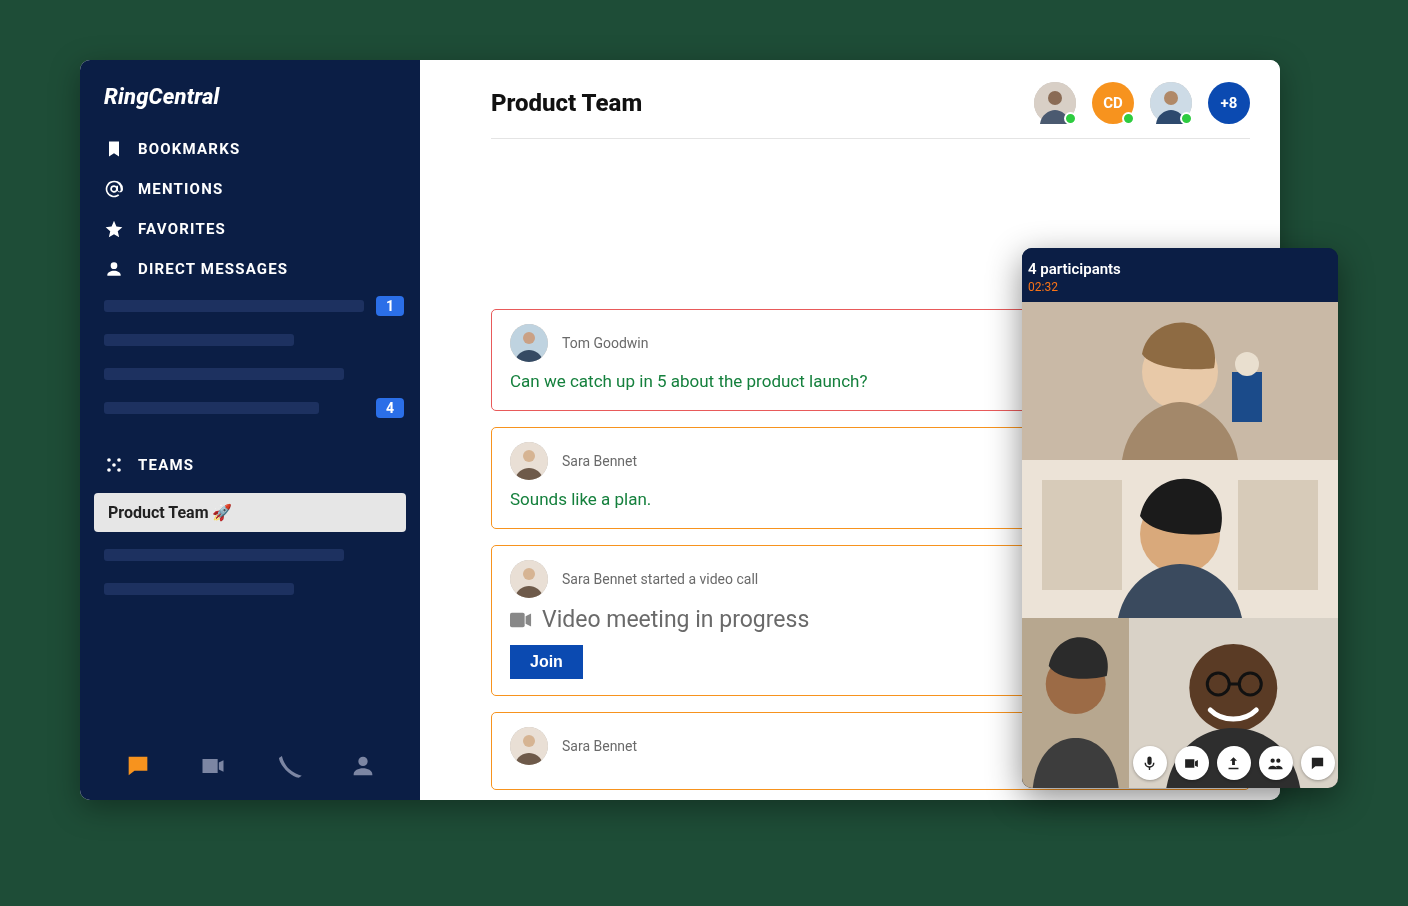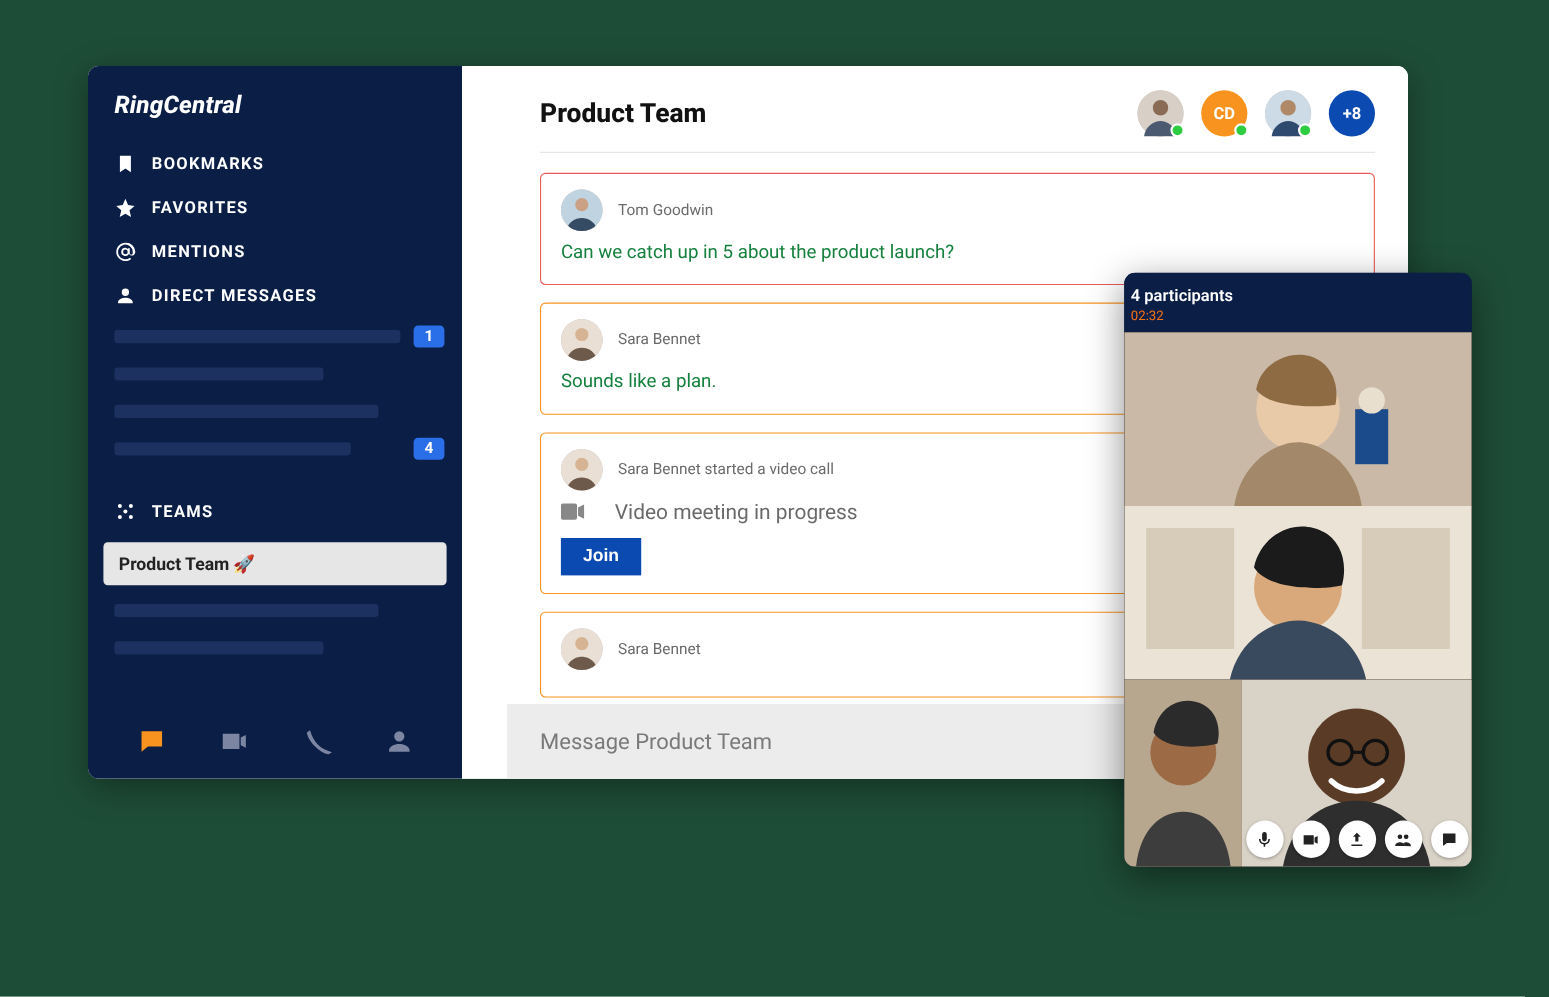--- a/index.html
+++ b/index.html
@@ -9,21 +9,21 @@
     width: 1408px;
     height: 906px;
     position: relative;
     overflow: hidden;
   }
   .app-window {
     position: absolute;
     left: 80px;
     top: 60px;
     width: 1200px;
-    height: 648px;
+    height: 740px;
     background: #fff;
     border-radius: 10px;
     box-shadow: 0 8px 30px rgba(0,0,0,0.35);
     display: flex;
     overflow: hidden;
   }
   
   .sidebar {
     width: 340px;
     background: #0b1e45;
@@ -147,20 +147,21 @@
   .avatar svg { width:100%; height:100%; }
   .divider { height:1px; background:#e4e4e4; margin:0 30px; }
 
   .messages {
     flex: 1;
     overflow-y: auto;
     padding: 18px 30px 10px 30px;
     display: flex;
     flex-direction: column;
     gap: 16px;
+    justify-content: flex-end;
   }
   .msg-card {
     border: 1.5px solid;
     border-radius: 5px;
     padding: 14px 18px 16px 18px;
     background: #fff;
   }
   .msg-card.red { border-color: #e85a5a; }
   .msg-card.orange { border-color: #f7931e; }
   .msg-head {
@@ -172,22 +173,22 @@
   .msg-avatar {
     width: 38px; height: 38px; border-radius: 50%;
     background: #c8c2bc;
     display:flex; align-items:center; justify-content:center;
     overflow:hidden;
   }
   .msg-avatar svg { width:100%; height:100%; }
   .msg-author { font-size: 14px; color: #6a6a6a; }
   .msg-body { font-size: 17px; color: #15803d; line-height: 1.4; }
   .video-row {
-    display:flex; align-items:center; gap:27px;
-    color:#6a6a6a; font-size:19px; margin-bottom:12px;
+    display:flex; align-items:center; gap:10px;
+    color:#6a6a6a; font-size:23px; margin-bottom:12px;
   }
   .video-row svg { fill:#888; }
   .join-btn {
     background:#0b4ab1; color:#fff; border:none;
     padding:8px 20px; font-size:16px; font-weight:700;
     cursor:pointer;
   }
 
   .composer {
     background:#ececec;
@@ -260,33 +261,33 @@
         <svg viewBox="0 0 24 24">
             <path d="M6 3h12v18l-6-4-6 4z"></path>
           </svg>
       </span>
       <span>BOOKMARKS</span>
     </div>
 
     <div class="nav-item">
       <span class="icon">
         <svg viewBox="0 0 24 24">
+            <path d="M12 2a10 10 0 1 0 6.3 17.8l-1.3-1.5A8 8 0 1 1 20 12v1.2c0 1-.7 1.8-1.6 1.8-.9 0-1.6-.8-1.6-1.8V8h-2v.9A4.5 4.5 0 0 0 12 7.5 4.5 4.5 0 1 0 16 14c.6 1.2 1.8 2 3.2 2 2 0 3.6-1.7 3.6-3.8V12A10 10 0 0 0 12 2zm0 12.5A2.5 2.5 0 1 1 14.5 12 2.5 2.5 0 0 1 12 14.5z"></path>
+          </svg>
+      </span>
+      <span>MENTIONS</span>
+    </div>
+
+    <div class="nav-item">
+      <span class="icon">
+        <svg viewBox="0 0 24 24">
             <path d="M12 2l2.9 6.9L22 9.8l-5.5 4.8L18.2 22 12 18.3 5.8 22l1.7-7.4L2 9.8l7.1-.9z"></path>
           </svg>
       </span>
       <span>FAVORITES</span>
-    </div>
-
-    <div class="nav-item">
-      <span class="icon">
-        <svg viewBox="0 0 24 24">
-            <path d="M12 2a10 10 0 1 0 6.3 17.8l-1.3-1.5A8 8 0 1 1 20 12v1.2c0 1-.7 1.8-1.6 1.8-.9 0-1.6-.8-1.6-1.8V8h-2v.9A4.5 4.5 0 0 0 12 7.5 4.5 4.5 0 1 0 16 14c.6 1.2 1.8 2 3.2 2 2 0 3.6-1.7 3.6-3.8V12A10 10 0 0 0 12 2zm0 12.5A2.5 2.5 0 1 1 14.5 12 2.5 2.5 0 0 1 12 14.5z"></path>
-          </svg>
-      </span>
-      <span>MENTIONS</span>
     </div>
 
     <div class="nav-item">
       <span class="icon">
         <svg viewBox="0 0 24 24">
             <path d="M12 12a4 4 0 1 0-4-4 4 4 0 0 0 4 4zm0 2c-4 0-8 2-8 5v1h16v-1c0-3-4-5-8-5z"></path>
           </svg>
       </span>
       <span>DIRECT MESSAGES</span>
     </div>
@@ -452,23 +453,20 @@
                 <circle cx="19" cy="14" r="6" fill="#d6b493"></circle>
                 <path d="M5 38c1-8 8-12 14-12s13 4 14 12z" fill="#6e5a4a"></path>
               </svg>
           </div>
           <span class="msg-author">Sara Bennet</span>
         </div>
       </div>
 
     </div>
 
-    <div class="composer">
-      <div class="composer-input">Message Product Team</div>
-    </div>
   </section>
 </div>
 
 <div class="video-panel">
   <div class="video-head">
     <div class="p-count">4 participants</div>
     <div class="timer">02:32</div>
   </div>
 
   <div class="video-tile">

